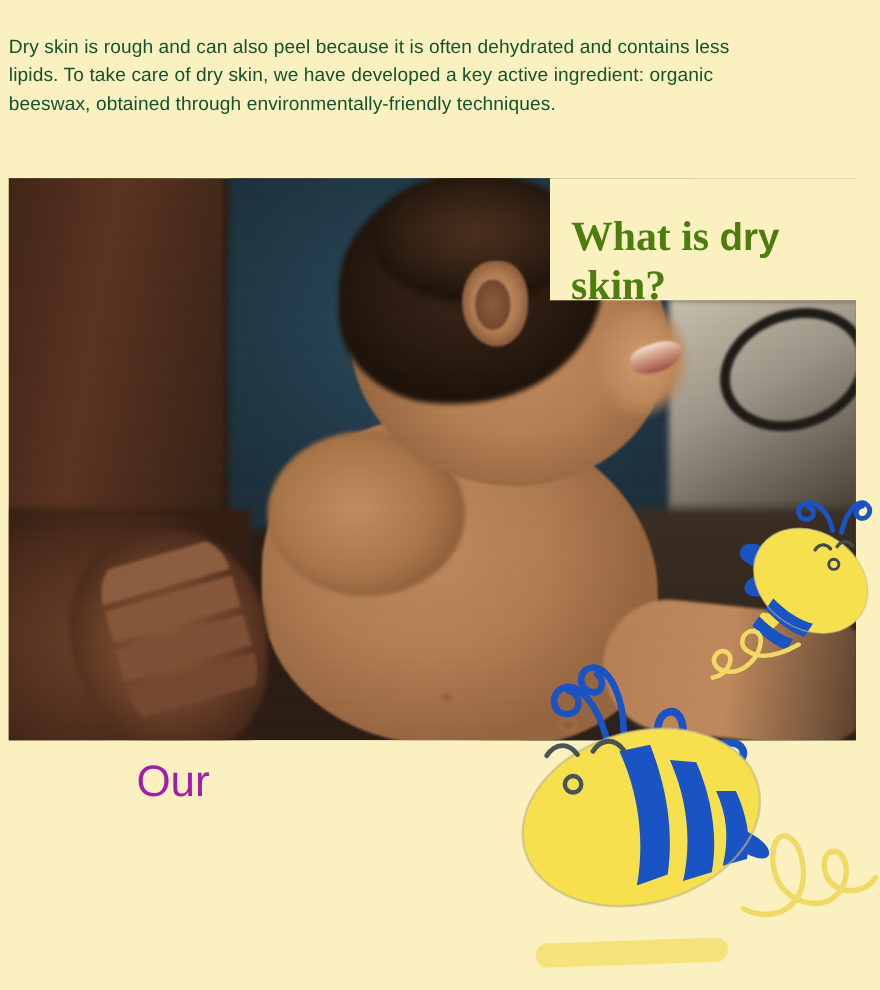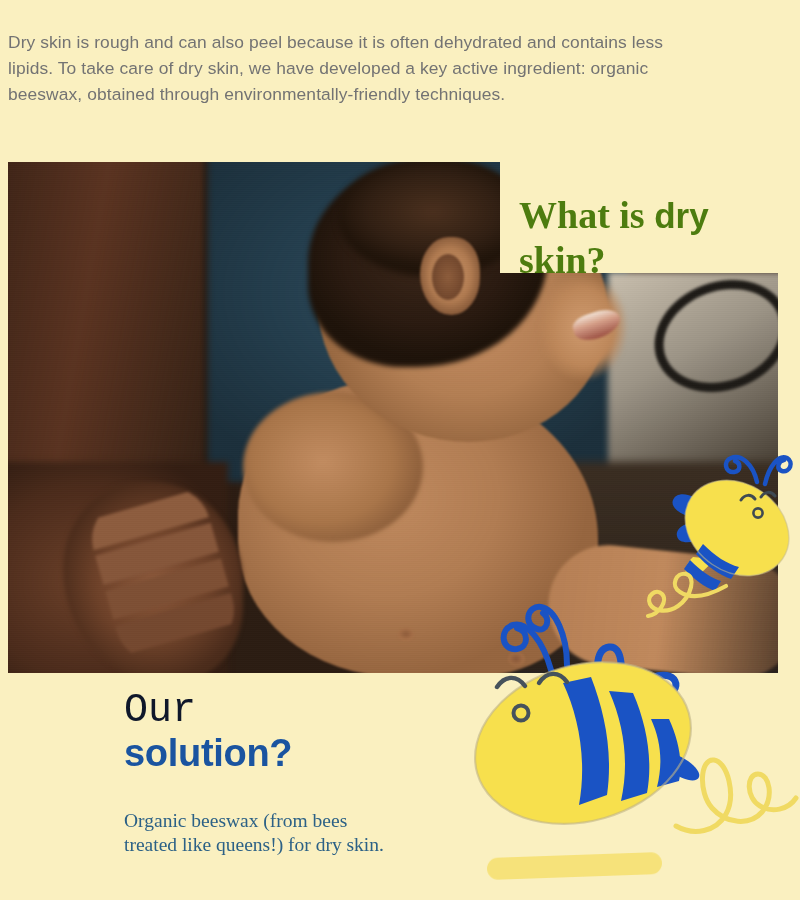--- a/index.html
+++ b/index.html
@@ -9,21 +9,21 @@
     font-family:"Liberation Sans",sans-serif;
     position:relative;
   }
   .page{position:relative;width:800px;height:900px;overflow:hidden;background:#faf0c0;}
 
   
   .intro{
     position:absolute;left:8px;top:10px;width:700px;
     font-family:"Liberation Sans",sans-serif;
     font-size:17.4px;line-height:25.8px;
-    color:#737373;letter-spacing:.1px;
+    color:#14532d;letter-spacing:.1px;
     white-space:pre-line;
     margin-top:20px;
   }
 
   
   .photo-wrap{
     position:absolute;left:8px;top:162px;width:770px;height:511px;
     overflow:hidden;
   }
   .photo{
@@ -190,22 +190,22 @@
   .head-dry .b{
     font-family:"Liberation Sans",sans-serif;
     font-weight:bold;font-size:35px;
   }
 
   
   .head-sol{
     position:absolute;left:124px;top:690px;width:300px;
   }
   .head-sol .l1{
-    font-family:Liberation Mono, monospace;
-    font-size:40px;line-height:42px;color:#0f172a;
+    font-family:Liberation Sans, sans-serif;
+    font-size:40px;line-height:42px;color:#a21caf;
   }
   .head-sol .l2{
     font-family:"Liberation Sans",sans-serif;
     font-weight:bold;font-size:38px;line-height:42px;color:#1a54a0;
     letter-spacing:-.3px;
   }
   .sol-body{
     position:absolute;left:124px;top:789px;width:265px;
     font-family:"Liberation Serif",serif;
     font-size:19.5px;line-height:24px;color:#2c6186;
@@ -295,23 +295,21 @@
 
   <div class="squiggle-small">
     <svg viewBox="0 0 100 70" width="100" height="70">
       <path d="M96 24 C78 34 62 38 50 30 C40 24 46 10 56 12 C66 14 62 34 48 44
                C38 51 24 50 20 42 C16 34 26 26 32 32 C38 38 30 52 18 54" fill="none" stroke="#f0da63" stroke-width="4.2" stroke-linecap="round" stroke-linejoin="round"></path>
     </svg>
   </div>
 
   <div class="head-sol">
     <div class="l1">Our</div>
-    <div class="l2">solution?</div>
-  </div>
-  <p class="sol-body">Organic beeswax (from bees treated like queens!) for dry skin.</p>
+  </div>
 
   <div class="bee bee-big">
     <svg viewBox="0 0 300 270" width="300" height="270">
       <g>
         <path d="M96 75 C88 46 72 26 58 30 C44 34 46 56 62 54 C74 52 74 36 62 33" fill="none" stroke="#1a53c4" stroke-width="6" stroke-linecap="round"></path>
         <path d="M112 70 C112 40 100 14 86 12 C72 10 68 30 82 34 C92 37 96 24 88 18" fill="none" stroke="#1a53c4" stroke-width="6" stroke-linecap="round"></path>
       </g>
       <g>
         <path d="M152 112 C138 80 140 54 154 52 C168 50 170 78 160 106 Z" fill="none" stroke="#1a53c4" stroke-width="7" stroke-linejoin="round"></path>
         <path d="M158 110 C186 80 214 74 220 86 C226 98 200 114 168 118 Z" fill="none" stroke="#1a53c4" stroke-width="7" stroke-linejoin="round"></path>

